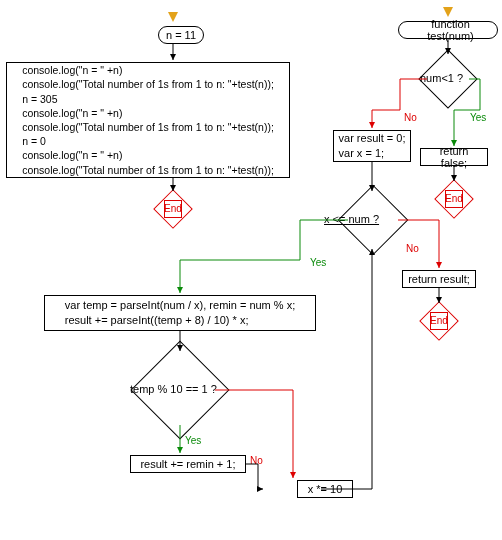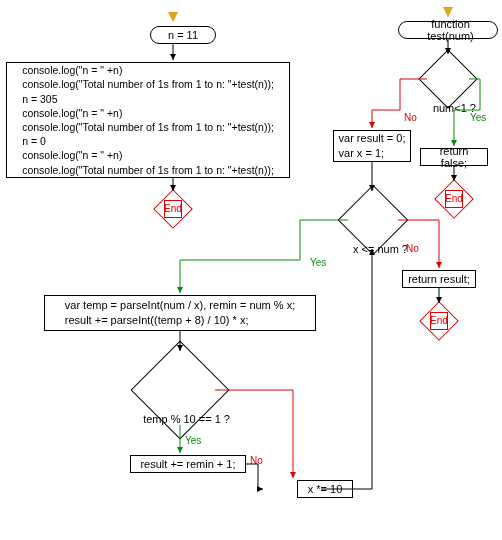--- a/index.html
+++ b/index.html
@@ -26,23 +26,22 @@
   .rounded { border-radius: 10px; }
   .box-text { text-align: left; line-height: 1.35; white-space: pre; padding: 4px 6px; }
   .diamond {
     position: absolute;
     background: #fff;
     border: 1px solid #000;
     transform: rotate(45deg);
   }
   .diamond-label {
     position: absolute;
-    text-align: right;
+    text-align: left;
     white-space: nowrap;
-    margin-top: 30px;
   }
   .endshape {
     position: absolute;
     width: 28px;
     height: 28px;
   }
   .endshape .dia {
     position: absolute;
     width: 28px; height: 28px;
     border: 1px solid #d00;
@@ -81,21 +80,21 @@
     border-right: 5px solid transparent;
     border-top: 10px solid #e3a21a;
   }
 </style>
 </head>
 <body>
 
 <div class="start-arrow" style="left:168px; top:12px;"></div>
 <div class="start-arrow" style="left:443px; top:7px;"></div>
 
-<div class="node rounded" style="left:150px; top:26px; width:66px; height:18px;text-align:right;">
+<div class="node rounded" style="left:158px; top:26px; width:46px; height:18px;text-align:right;">
   <span>n = 11</span>
 </div>
 
 <div class="node box-text" style="left:6px; top:62px; width:284px; height:116px; font-size:10.5px;">
   <span>console.log("n = " +n)
 console.log("Total number of 1s from 1 to n: "+test(n));
 n = 305
 console.log("n = " +n)
 console.log("Total number of 1s from 1 to n: "+test(n));
 n = 0
@@ -125,21 +124,21 @@
 var x = 1;</span>
 </div>
 
 <div class="endshape" style="left:440px; top:185px;">
   <div class="dia"></div>
     <div class="sq"></div>
   <div class="txt">End</div>
 </div>
 
 <div class="diamond" style="left:348px; top:195px; width:50px; height:50px;"></div>
-<div class="diamond-label" style="left:338px; top:213px; width:70px;">x &lt;= num ?</div>
+<div class="diamond-label" style="left:324px; top:213px; width:70px;text-decoration:underline;">x &lt;= num ?</div>
 
 <div class="node" style="left:402px; top:270px; width:74px; height:18px;">
   <span>return result;</span>
 </div>
 
 <div class="endshape" style="left:425px; top:307px;">
   <div class="dia"></div>
     <div class="sq"></div>
   <div class="txt">End</div>
 </div>

